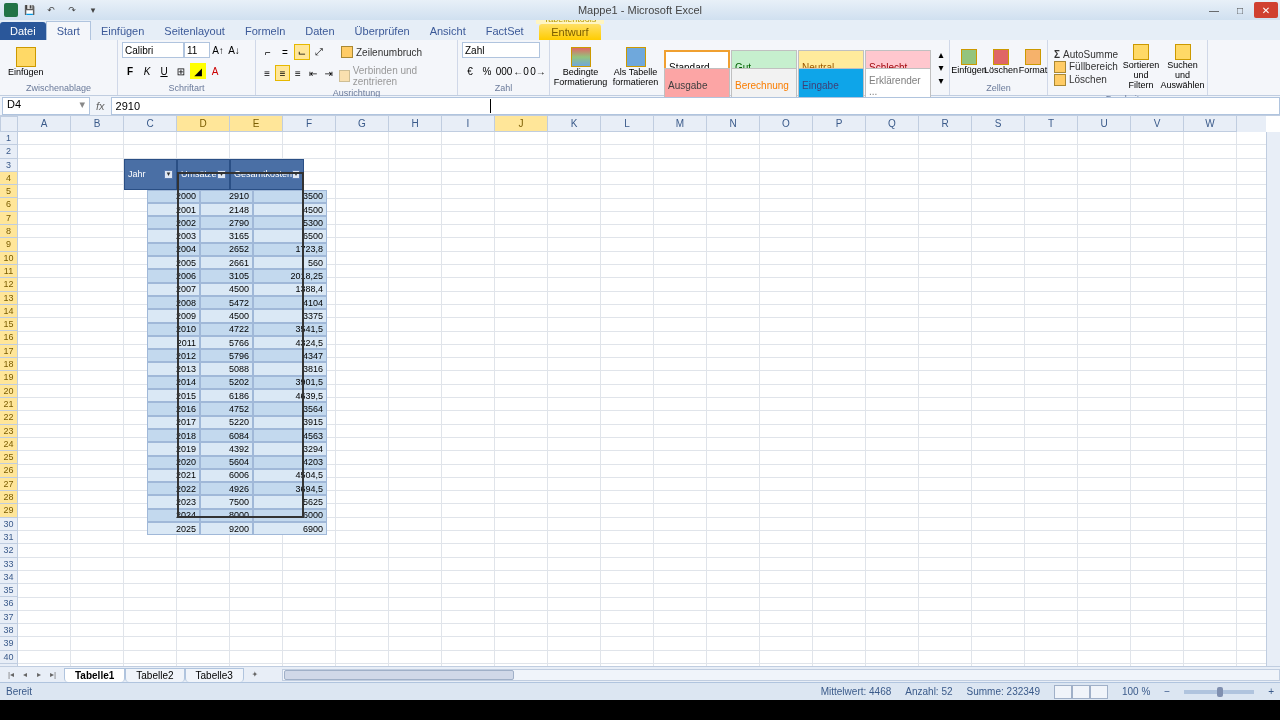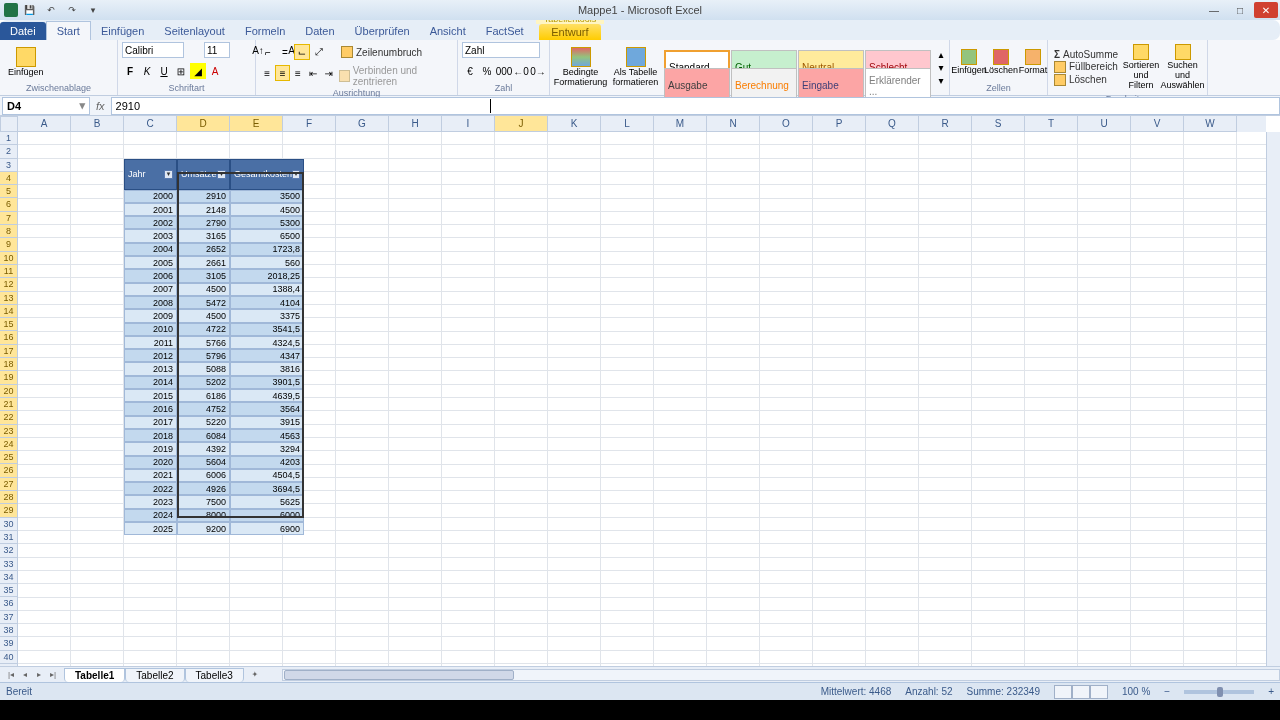--- a/index.html
+++ b/index.html
@@ -10,51 +10,51 @@
 .titlebar { height: 20px; background: linear-gradient(to bottom, #e8f0f8, #d0e0f0); display: flex; align-items: center; position: relative; font-size: 11px; }
 .titlebar-left { display: flex; align-items: center; padding-left: 4px; gap: 3px; }
 .excel-icon { width: 14px; height: 14px; background: #217346; border-radius: 2px; }
 .qat-btn { width: 18px; height: 16px; display: flex; align-items: center; justify-content: center; font-size: 9px; color: #444; cursor: pointer; }
 .titlebar-center { position: absolute; left: 50%; transform: translateX(-50%); color: #444; font-size: 11px; }
 .titlebar-right { position: absolute; right: 2px; display: flex; gap: 2px; }
 .win-btn { width: 24px; height: 16px; display: flex; align-items: center; justify-content: center; font-size: 10px; color: #444; cursor: pointer; }
 .win-btn.close { background: #d04030; color: #fff; border-radius: 2px; }
 
 
-.tabs { height: 20px; background: #e6eef7; display: flex; align-items: flex-end; font-size: 11px; border-radius: 7px; }
+.tabs { height: 20px; background: #e6eef7; display: flex; align-items: flex-end; font-size: 11px; }
 .tab { padding: 3px 10px; color: #3b5998; cursor: pointer; }
 .tab.file { background: #2a579a; color: #fff; border-radius: 3px 3px 0 0; }
 .tab.active { background: #f4f6fa; border: 1px solid #b0c4de; border-bottom: none; }
 .tab.context { background: linear-gradient(to bottom, #ffe066, #ffcc00); color: #7a5c00; border-radius: 3px 3px 0 0; margin-left: 0; }
 .context-label { font-size: 9px; color: #b59a00; background: #fff5c2; padding: 0 8px; border-radius: 3px 3px 0 0; }
 
 
 .ribbon { height: 56px; background: #f4f6fa; border-bottom: 1px solid #c0cde0; display: flex; font-size: 10px; }
 .rgroup { border-right: 1px solid #d0d8e8; padding: 2px 4px; display: flex; flex-direction: column; justify-content: space-between; position: relative; }
 .rgroup-label { text-align: center; font-size: 9px; color: #6a7a9a; padding-top: 1px; }
 .rgroup-body { flex: 1; display: flex; align-items: center; gap: 2px; }
 .big-btn { display: flex; flex-direction: column; align-items: center; justify-content: center; padding: 2px 4px; cursor: pointer; min-width: 36px; }
 .big-btn .icon { width: 20px; height: 20px; background: #ffd966; border: 1px solid #cc9900; margin-bottom: 1px; }
 .big-btn .lbl { font-size: 9px; text-align: center; line-height: 1.1; }
 .small-row { display: flex; flex-direction: column; gap: 1px; }
 .small-item { display: flex; align-items: center; gap: 3px; font-size: 10px; color: #333; cursor: pointer; padding: 0 2px; }
 .small-item .ic { width: 12px; height: 12px; background: #ffcc66; border: 1px solid #aa8833; }
-.font-sel { display: flex; gap: 20px; }
+.font-sel { display: flex; gap: 0; }
 .font-name { width: 62px; height: 16px; border: 1px solid #b0c4de; font-size: 10px; padding: 0 2px; background: #fff; }
 .font-size { width: 26px; height: 16px; border: 1px solid #b0c4de; font-size: 10px; padding: 0 2px; background: #fff; }
 .btn-row { display: flex; gap: 1px; margin-top: 2px; }
 .tbtn { width: 16px; height: 16px; border: 1px solid transparent; display: flex; align-items: center; justify-content: center; font-size: 10px; cursor: pointer; }
 .tbtn.active { background: #ffe699; border-color: #e6b800; }
 .num-fmt { width: 78px; height: 16px; border: 1px solid #b0c4de; font-size: 10px; padding: 0 2px; background: #fff; }
 .style-cell { width: 66px; height: 35px; border: 1px solid #c0c0c0; font-size: 10px; padding: 1px 3px; display: flex; align-items: center; }
 .style-grid { display: grid; grid-template-columns: repeat(4, 66px); grid-template-rows: repeat(2, 17px); gap: 1px; }
 
 
 .fbar { height: 20px; background: #f0f4fa; border-bottom: 1px solid #c0cde0; display: flex; align-items: center; font-size: 11px; }
-.name-box { width: 88px; height: 18px; border: 1px solid #b0c4de; background: #fff; padding: 0 4px; margin-left: 2px; display: flex; align-items: center; font-weight: bold; }
+.name-box { width: 88px; height: 18px; border: 1px solid #b0c4de; background: #fff; padding: 0 4px; margin-left: 2px; display: flex; align-items: flex-start; }
 .fx { padding: 0 6px; color: #666; font-style: italic; }
 .formula-input { flex: 1; height: 18px; border: 1px solid #b0c4de; background: #fff; padding: 0 4px; display: flex; align-items: center; position: relative; }
 .cursor-mark { position: absolute; left: 378px; width: 1px; height: 14px; background: #000; }
 
 
 .grid-wrap { flex: 1; display: flex; overflow: hidden; position: relative; }
 .corner { width: 18px; height: 16px; background: #e8eef7; border: 1px solid #c0cde0; position: absolute; top: 0; left: 0; z-index: 3; }
 .col-headers { position: absolute; top: 0; left: 18px; right: 14px; height: 16px; background: #e8eef7; display: flex; z-index: 2; }
 .ch { width: 53px; border-right: 1px solid #c0cde0; border-bottom: 1px solid #c0cde0; text-align: center; font-size: 10px; color: #3a5a8a; line-height: 16px; }
 .ch.sel { background: #ffe699; color: #7a5c00; }
@@ -63,21 +63,21 @@
 .rh.sel { background: #ffe699; color: #7a5c00; }
 .cells { position: absolute; top: 16px; left: 18px; right: 14px; bottom: 0; background: #fff; }
 .gridlines::before { content: ''; position: absolute; inset: 0; background-image: 
   repeating-linear-gradient(to right, transparent, transparent 52px, #e0e4ea 52px, #e0e4ea 53px),
   repeating-linear-gradient(to bottom, transparent, transparent 12.3px, #e0e4ea 12.3px, #e0e4ea 13.3px);
   pointer-events: none; }
 .table { position: absolute; top: 26.6px; left: 106px; font-size: 9px; }
 .table-header { display: flex; }
 .th { background: #4a6fa5; color: #fff; border: 1px solid #2a4f85; padding: 1px 3px; height: 31px; display: flex; align-items: center; justify-content: space-between; font-weight: normal; }
 .th .dd { width: 9px; height: 9px; background: #e0e8f4; border: 1px solid #5a7ab0; font-size: 7px; display: flex; align-items: center; justify-content: center; color: #333; }
-.tr { display: flex; }
+.tr { display: flex; margin-left: 23px; }
 .td { border: 1px solid #a0b8d8; height: 13.3px; padding: 0 3px; text-align: right; display: flex; align-items: center; justify-content: flex-end; }
 .tr:nth-child(even) .td { background: #dae8f5; }
 .tr:nth-child(odd) .td { background: #c3d9ee; }
 .th:nth-child(1), .td:nth-child(1) { width: 53px; }
 .th:nth-child(2), .td:nth-child(2) { width: 53px; }
 .th:nth-child(3), .td:nth-child(3) { width: 74px; }
 .selection { position: absolute; border: 2px solid #333; pointer-events: none; }
 .vscroll { position: absolute; right: 0; top: 16px; bottom: 0; width: 14px; background: #e8eef7; border-left: 1px solid #c0cde0; }
 
 
@@ -224,21 +224,21 @@
           <div class="icon" style="background:#6fa8dc;"></div>
           <div class="lbl">Als Tabelle formatieren</div>
         </div>
         <div class="style-grid" id="style-grid">
             <div class="style-cell" style="background: rgb(255, 255, 255); color: rgb(0, 0, 0); border: 2px solid rgb(240, 160, 48);">Standard</div>
             <div class="style-cell" style="background: rgb(198, 239, 206); color: rgb(0, 97, 0);">Gut</div>
             <div class="style-cell" style="background: rgb(255, 235, 156); color: rgb(156, 87, 0);">Neutral</div>
             <div class="style-cell" style="background: rgb(255, 199, 206); color: rgb(156, 0, 6);">Schlecht</div>
             <div class="style-cell" style="background: #fca5a5; color: rgb(63, 63, 63); text-align: right;">Ausgabe</div>
             <div class="style-cell" style="background: rgb(242, 242, 242); color: rgb(250, 125, 0);">Berechnung</div>
-            <div class="style-cell" style="background: #fca5a5; color: rgb(63, 63, 118);">Eingabe</div>
+            <div class="style-cell" style="background: #0ea5e9; color: rgb(63, 63, 118);">Eingabe</div>
             <div class="style-cell" style="background: rgb(255, 255, 255); color: rgb(127, 127, 127);">Erklärender ...</div>
           </div>
         <div style="width:12px;display:flex;flex-direction:column;gap:1px;">
           <div class="tbtn" style="height:12px;">▴</div>
           <div class="tbtn" style="height:12px;">▾</div>
           <div class="tbtn" style="height:12px;">▾</div>
         </div>
       </div>
     </div>
 

